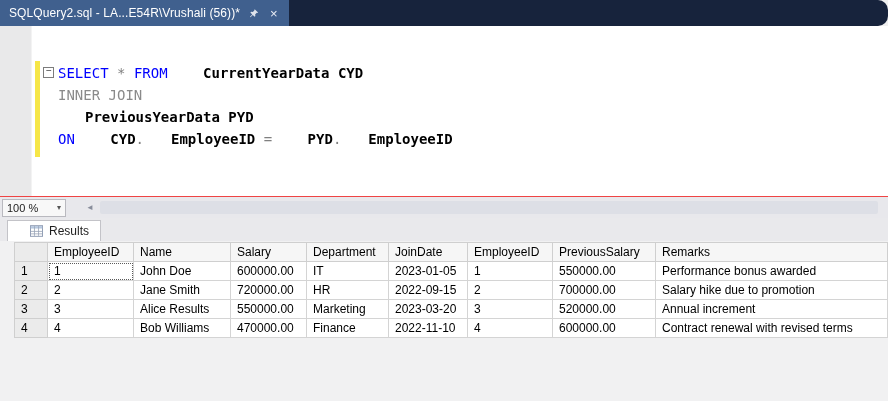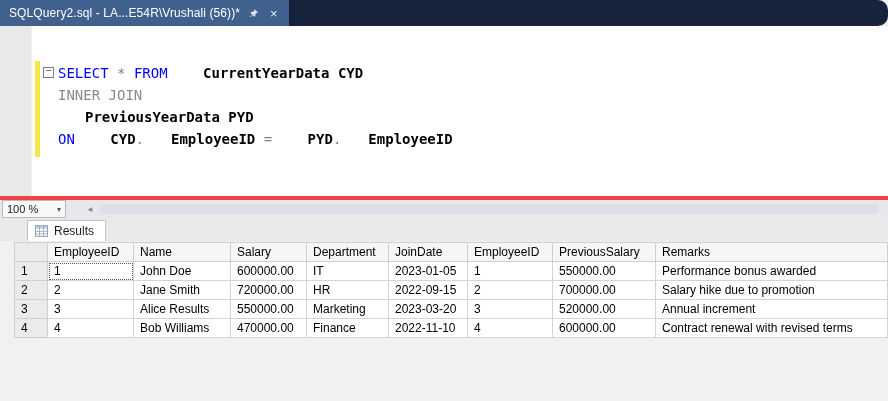--- a/index.html
+++ b/index.html
@@ -52,21 +52,21 @@
     font-size:14px; line-height:22px; white-space:pre;
   }
   .code-line { height:22px; }
   .tok-kw { color:#0000ff; }
   .tok-op { color:#808080; }
   .tok-gray { color:#8a8a8a; }
   .tok-id { color:#000; font-weight:600;padding-left:27px; }
 
   
   .hscroll-row {
-    height:22px; background:#e8e8ec; border-top:4px solid #ef4444;
+    height:22px; background:#e8e8ec; border-top:1px solid #ef4444;
     display:flex; align-items:center; padding-left:2px;
   }
   .zoom {
     width:64px; height:18px; background:#f8f8f8;
     border:1px solid #b9b9bf; display:flex; align-items:center;
     justify-content:space-between; padding:0 4px;
     font-size:11px; color:#222; cursor:pointer;
   }
   .zoom-arrow { font-size:8px; color:#555; }
   .hscroll { flex:1; height:100%; display:flex; align-items:center; margin-left:16px; }
@@ -77,23 +77,22 @@
     background:#dddfe6; border-radius:2px;
   }
 
   
   .rtab-strip {
     height:23px; background:#e9e9ec;
     display:flex; align-items:flex-end; padding-left:7px; gap:2px;
   }
   .rtab {
     height:21px; display:flex; align-items:center; gap:6px;
-    padding:0 11px 0 7px; font-size:12px; color:#1e1e1e;
+    padding:0 11px 0 22px; font-size:12px; color:#1e1e1e;
     cursor:pointer;
-    margin-left:20px;
   }
   .rtab.active {
     background:#ffffff; border:1px solid #c3c3c8; border-bottom:none;
   }
   .rtab-icon { display:flex; align-items:center; }
 
   
   .grid-area {
     height:160px; background:#f1f1f2;
     padding:1px 0 0 14px; overflow:hidden;

